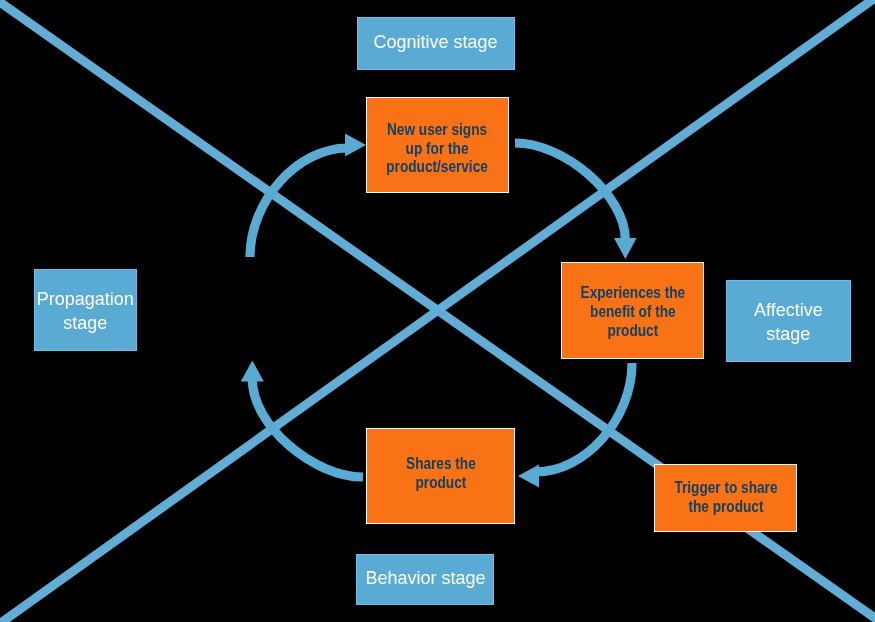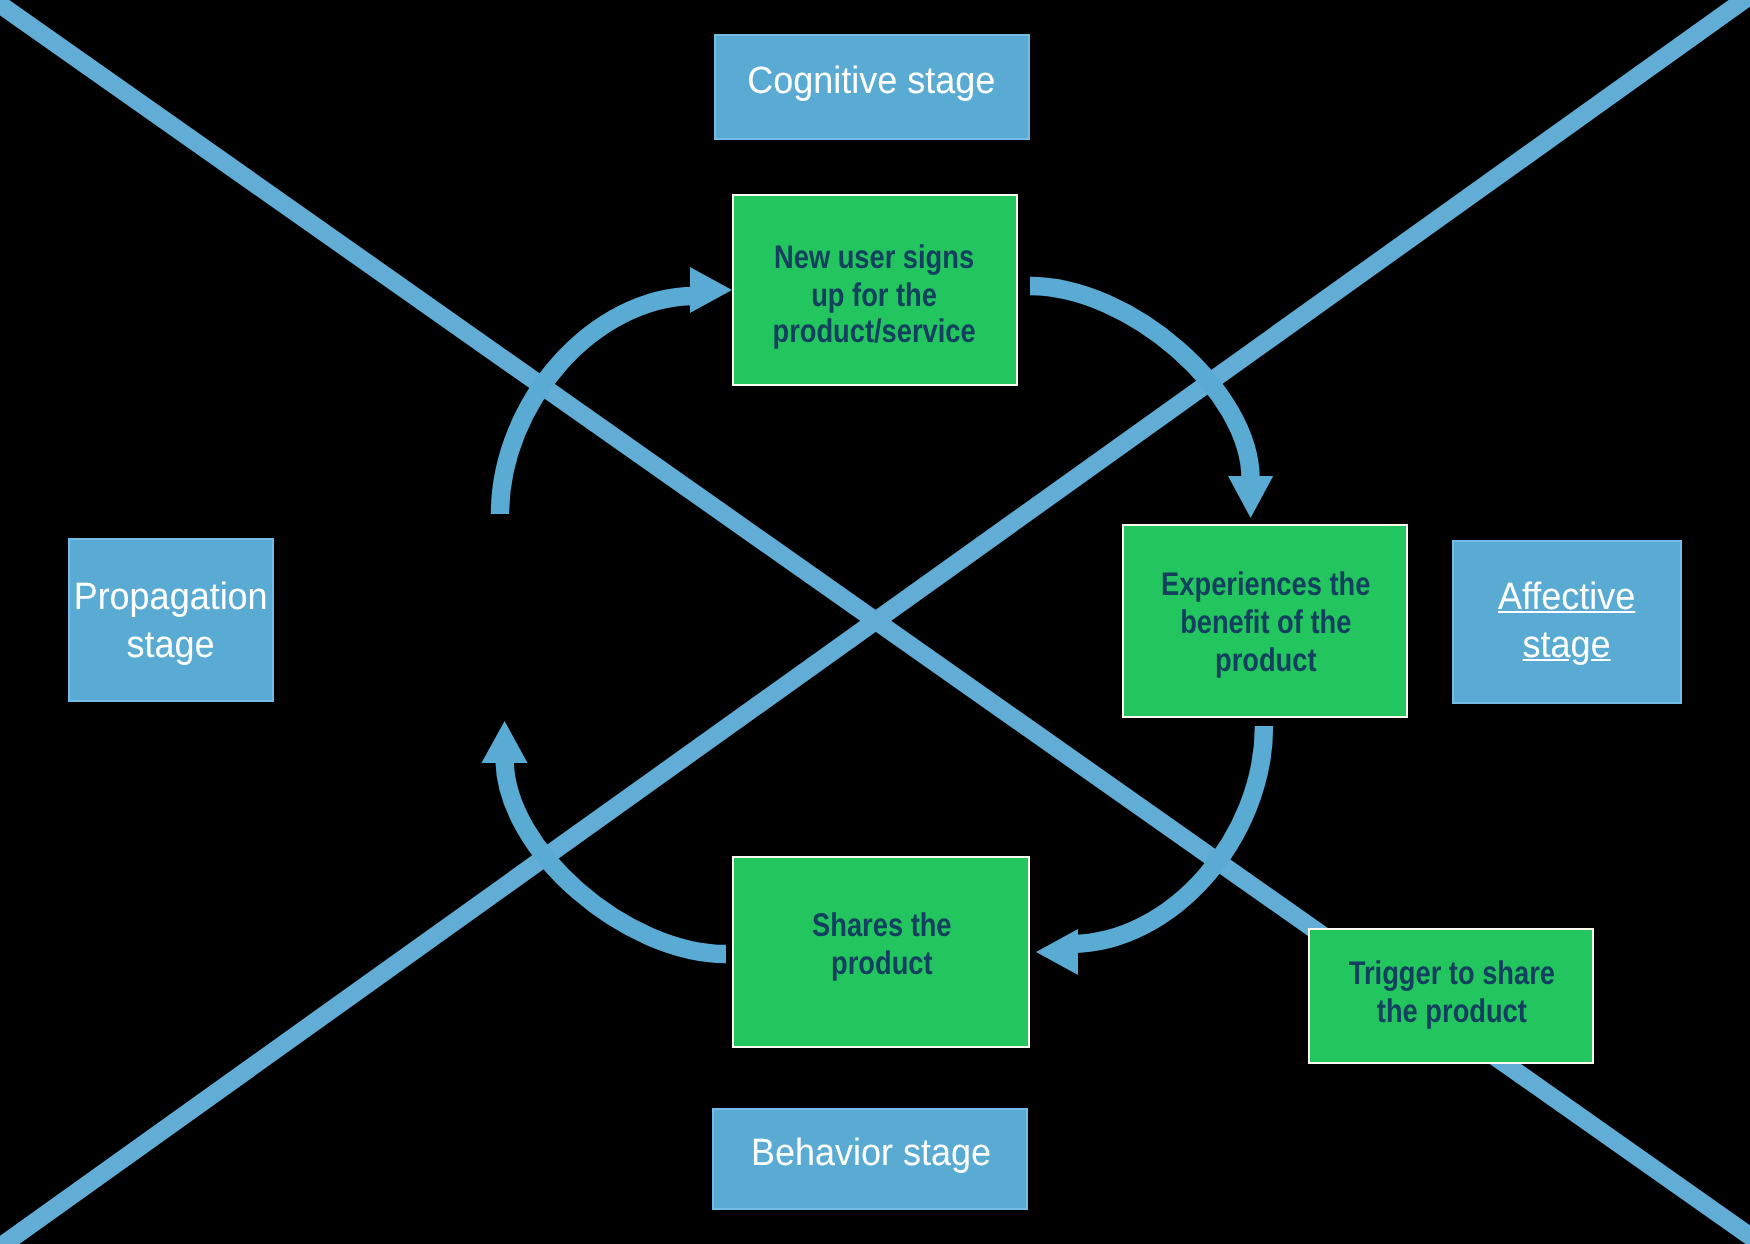--- a/index.html
+++ b/index.html
@@ -10,31 +10,31 @@
   #lines{position:absolute;left:0;top:0;width:875px;height:622px;}
   .box{position:absolute;box-sizing:border-box;display:flex;align-items:center;
        justify-content:center;text-align:center;}
   .stagebox{background:#5AABD4;color:#FFFFFF;font-weight:400;font-size:19.05px;line-height:23.6px;
             box-shadow:0 0 0 1px #74BCE3;text-align:center;}
   .stagebox .lbl{display:inline-block;transform:scaleX(0.945);}
   #b-cognitive .lbl{transform:translateY(-2.3px) scaleX(0.945);}
   #b-behavior .lbl{transform:translateY(-2.3px) scaleX(0.945);}
   #b-propagation .lbl{transform:translateY(1.4px) scaleX(0.945);}
   #b-affective .lbl{transform:translateY(0.5px) scaleX(0.945);}
-  .stepbox{background:#22c55e;color:#13405E;font-weight:700;font-size:16.4px;line-height:18.7px;
+  .stepbox{background:#f97316;color:#13405E;font-weight:700;font-size:16.4px;line-height:18.7px;
            box-shadow:0 0 0 1px #FFFBEF;}
   .stepbox .lbl{display:inline-block;transform:translateY(3px) scaleX(0.832);}
   #b-experience .lbl{transform:translateY(1.4px) scaleX(0.832);}
   #b-share .lbl{transform:translateY(-2.9px) scaleX(0.832);}
   #b-trigger .lbl{transform:translateY(-0.9px) scaleX(0.832);}
 
   #b-cognitive  {left:358px;top:18px; width:156px;height:51px;}
-  #b-behavior   {left:357px;top:555px;width:156px;height:49px;}
+  #b-behavior   {left:357px;top:555px;width:136px;height:49px;}
   #b-propagation{left:35px; top:270px;width:101px;height:80px;}
-  #b-affective  {left:727px;top:271px;width:113px;height:80px;text-decoration:underline;}
+  #b-affective  {left:727px;top:281px;width:123px;height:80px;}
 
   #b-signup     {left:367px;top:98px; width:141px;height:94px;}
   #b-others     {left:182px;top:263px;width:140px;height:95px;}
   #b-experience {left:562px;top:263px;width:141px;height:95px;}
   #b-share      {left:367px;top:429px;width:147px;height:94px;}
   #b-trigger    {left:631px;top:465px;width:141px;height:66px;margin-left:24px;}
 </style>
 </head>
 <body>
 

